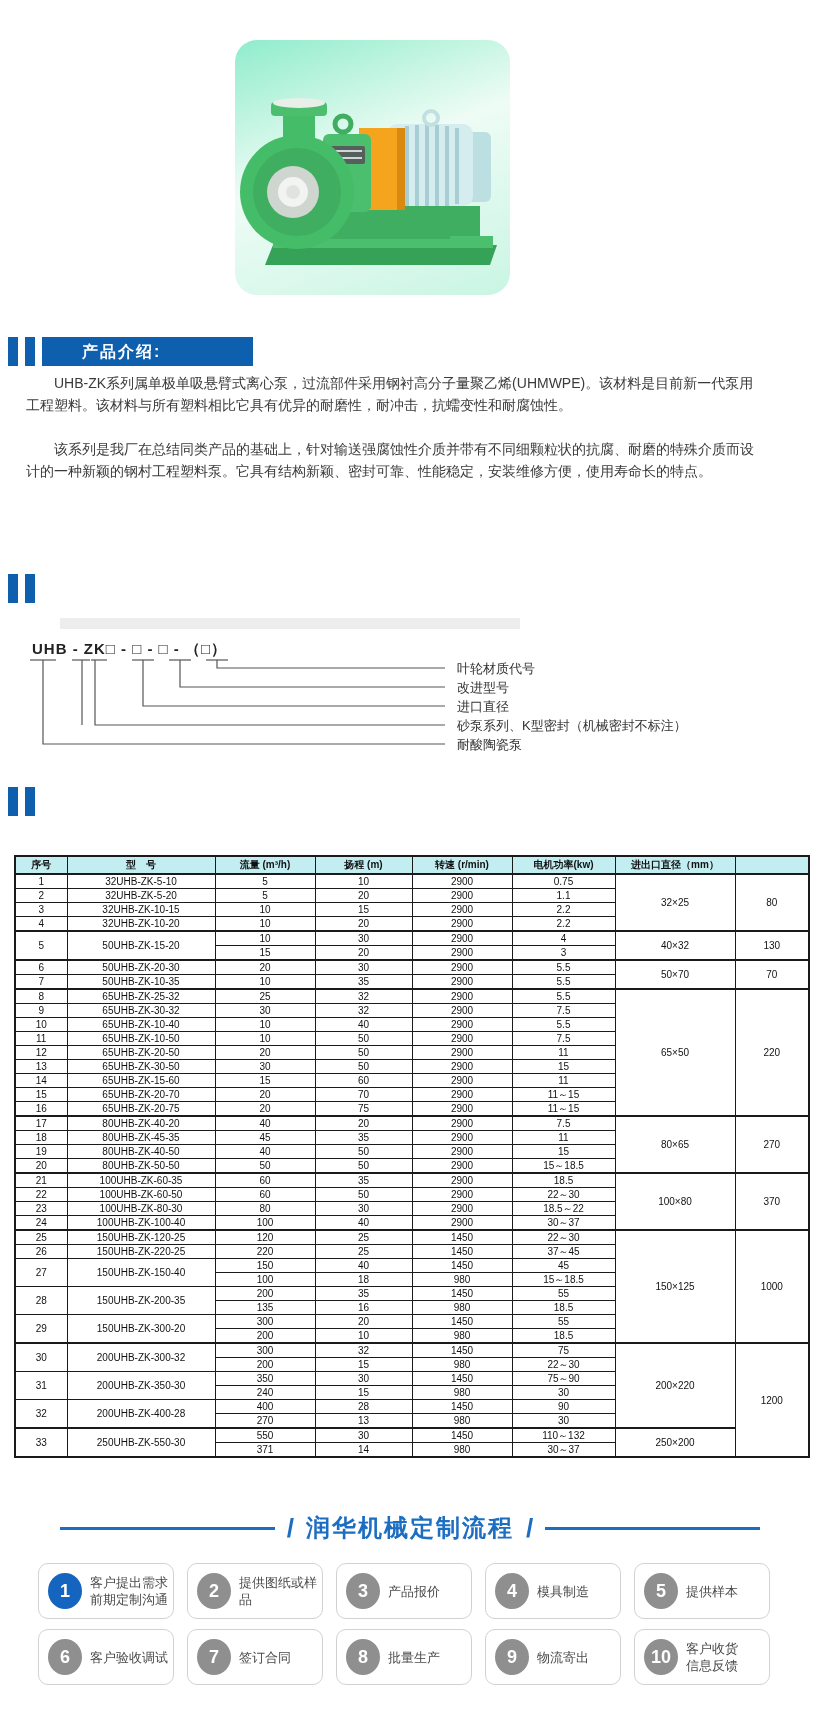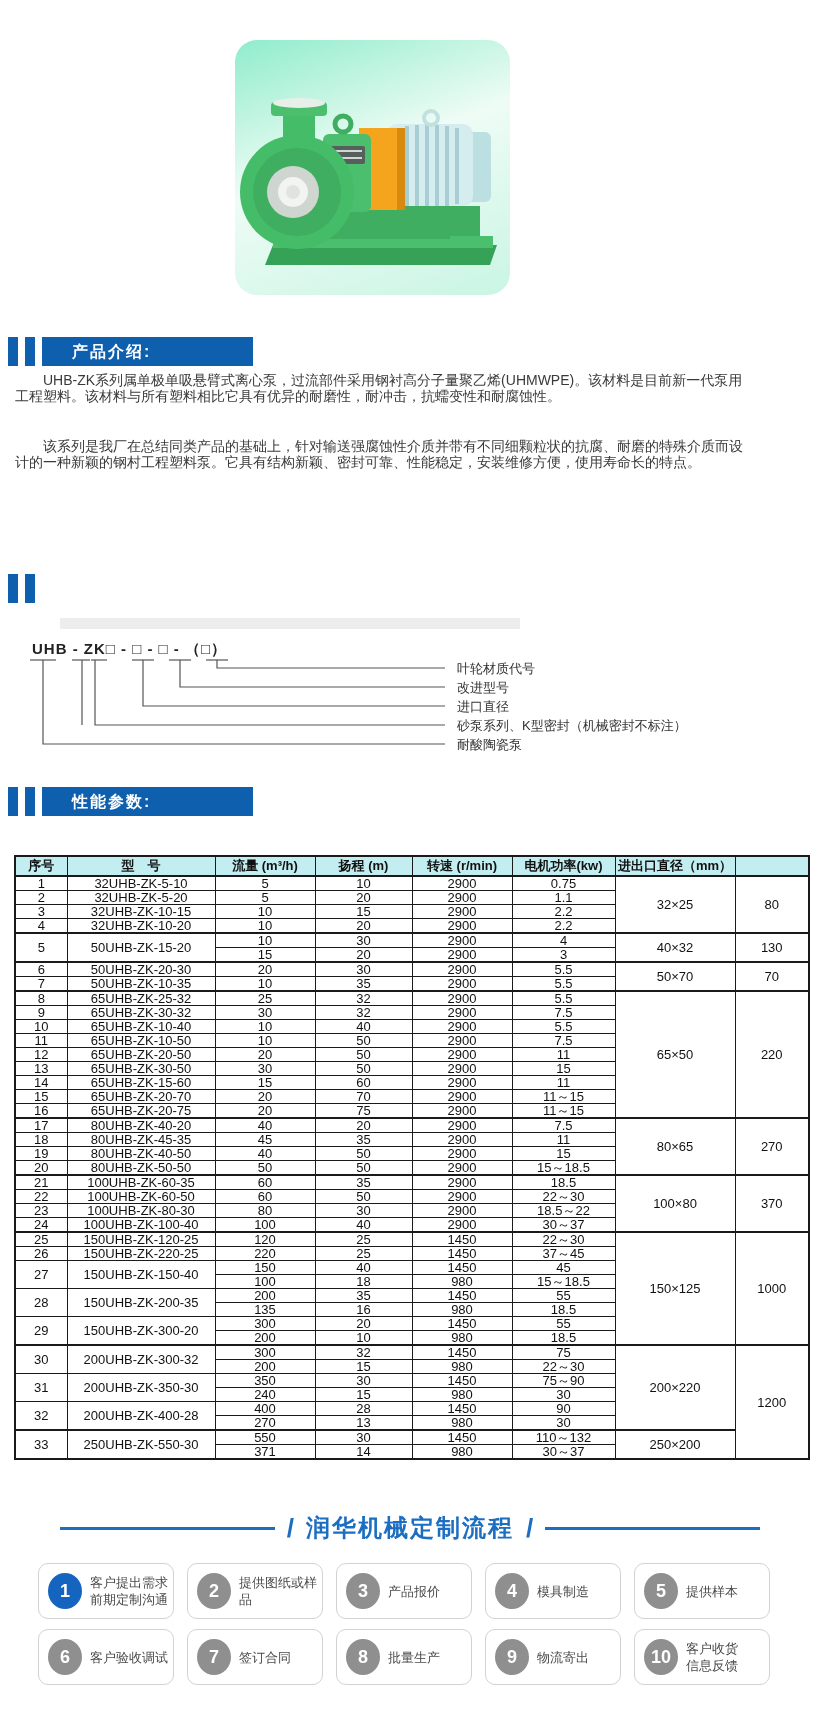--- a/index.html
+++ b/index.html
@@ -16,32 +16,32 @@
   
   .product-img{position:absolute;left:235px;top:40px;width:275px;height:255px;border-radius:22px;
     background:linear-gradient(160deg,#8feccc 0%,#eefcf5 45%,#c9f5e3 100%);overflow:hidden;}
 
   
   .sec-head{position:absolute;left:8px;height:29px;display:flex;align-items:stretch;}
   .hb{display:block;background:var(--accent-blue);}
   .hb1{width:10px;margin-right:7px;}
   .hb2{width:10px;margin-right:7px;}
   .hb-main{display:block;width:211px;background:var(--accent-blue);color:#fff;
-    font-size:16px;font-weight:bold;line-height:29px;padding-left:30px;letter-spacing:2px;}
+    font-size:16px;font-weight:bold;line-height:29px;padding-left:40px;letter-spacing:2px;}
 
   
-  .para{position:absolute;left:15px;width:735px;font-size:14px;color:#3a3a3a;line-height:16px;text-indent:2em;}
+  .para{position:absolute;left:26px;width:735px;font-size:14px;color:#3a3a3a;line-height:22px;text-indent:2em;}
 
   
   .diagram{position:absolute;left:15px;top:612px;}
   .diagram text{font-family:"Liberation Sans","DejaVu Sans",sans-serif;}
 
   
   table.params{position:absolute;left:14px;top:855px;width:794px;border-collapse:collapse;
-    font-size:13px;color:#111;table-layout:fixed;}
+    font-size:10px;color:#111;table-layout:fixed;}
   table.params th,table.params td{border:1px solid #1a1a1a;text-align:center;vertical-align:middle;
     overflow:hidden;white-space:nowrap;}
   table.params{border:2px solid #1a1a1a;}
   table.params th{height:18px;background:var(--table-header-bg);font-weight:bold;border-bottom:2px solid #1a1a1a;}
   table.params td{height:14px;line-height:13px;background:#fff;}
   table.params tr.group-start td{border-top:2px solid #1a1a1a;}
 
   
   .process-title-row{position:absolute;left:60px;top:1512px;width:700px;display:flex;align-items:center;gap:12px;}
   .p-line{flex:1;height:3px;background:var(--process-blue);}
@@ -141,21 +141,20 @@
       <text x="442" y="80">改进型号</text>
       <text x="442" y="99">进口直径</text>
       <text x="442" y="118">砂泵系列、K型密封（机械密封不标注）</text>
       <text x="442" y="137">耐酸陶瓷泵</text>
     </g>
   </svg>
 
   <div class="sec-head" style="top:787px">
     <span class="hb hb1"></span>
     <span class="hb hb2"></span>
-    <span class="hb-main">性能参数:</span>
   </div>
 
   <table class="params">
     <colgroup>
       <col style="width:52px">
         <col style="width:148px">
         <col style="width:100px">
         <col style="width:97px">
       <col style="width:100px">
         <col style="width:103px">

